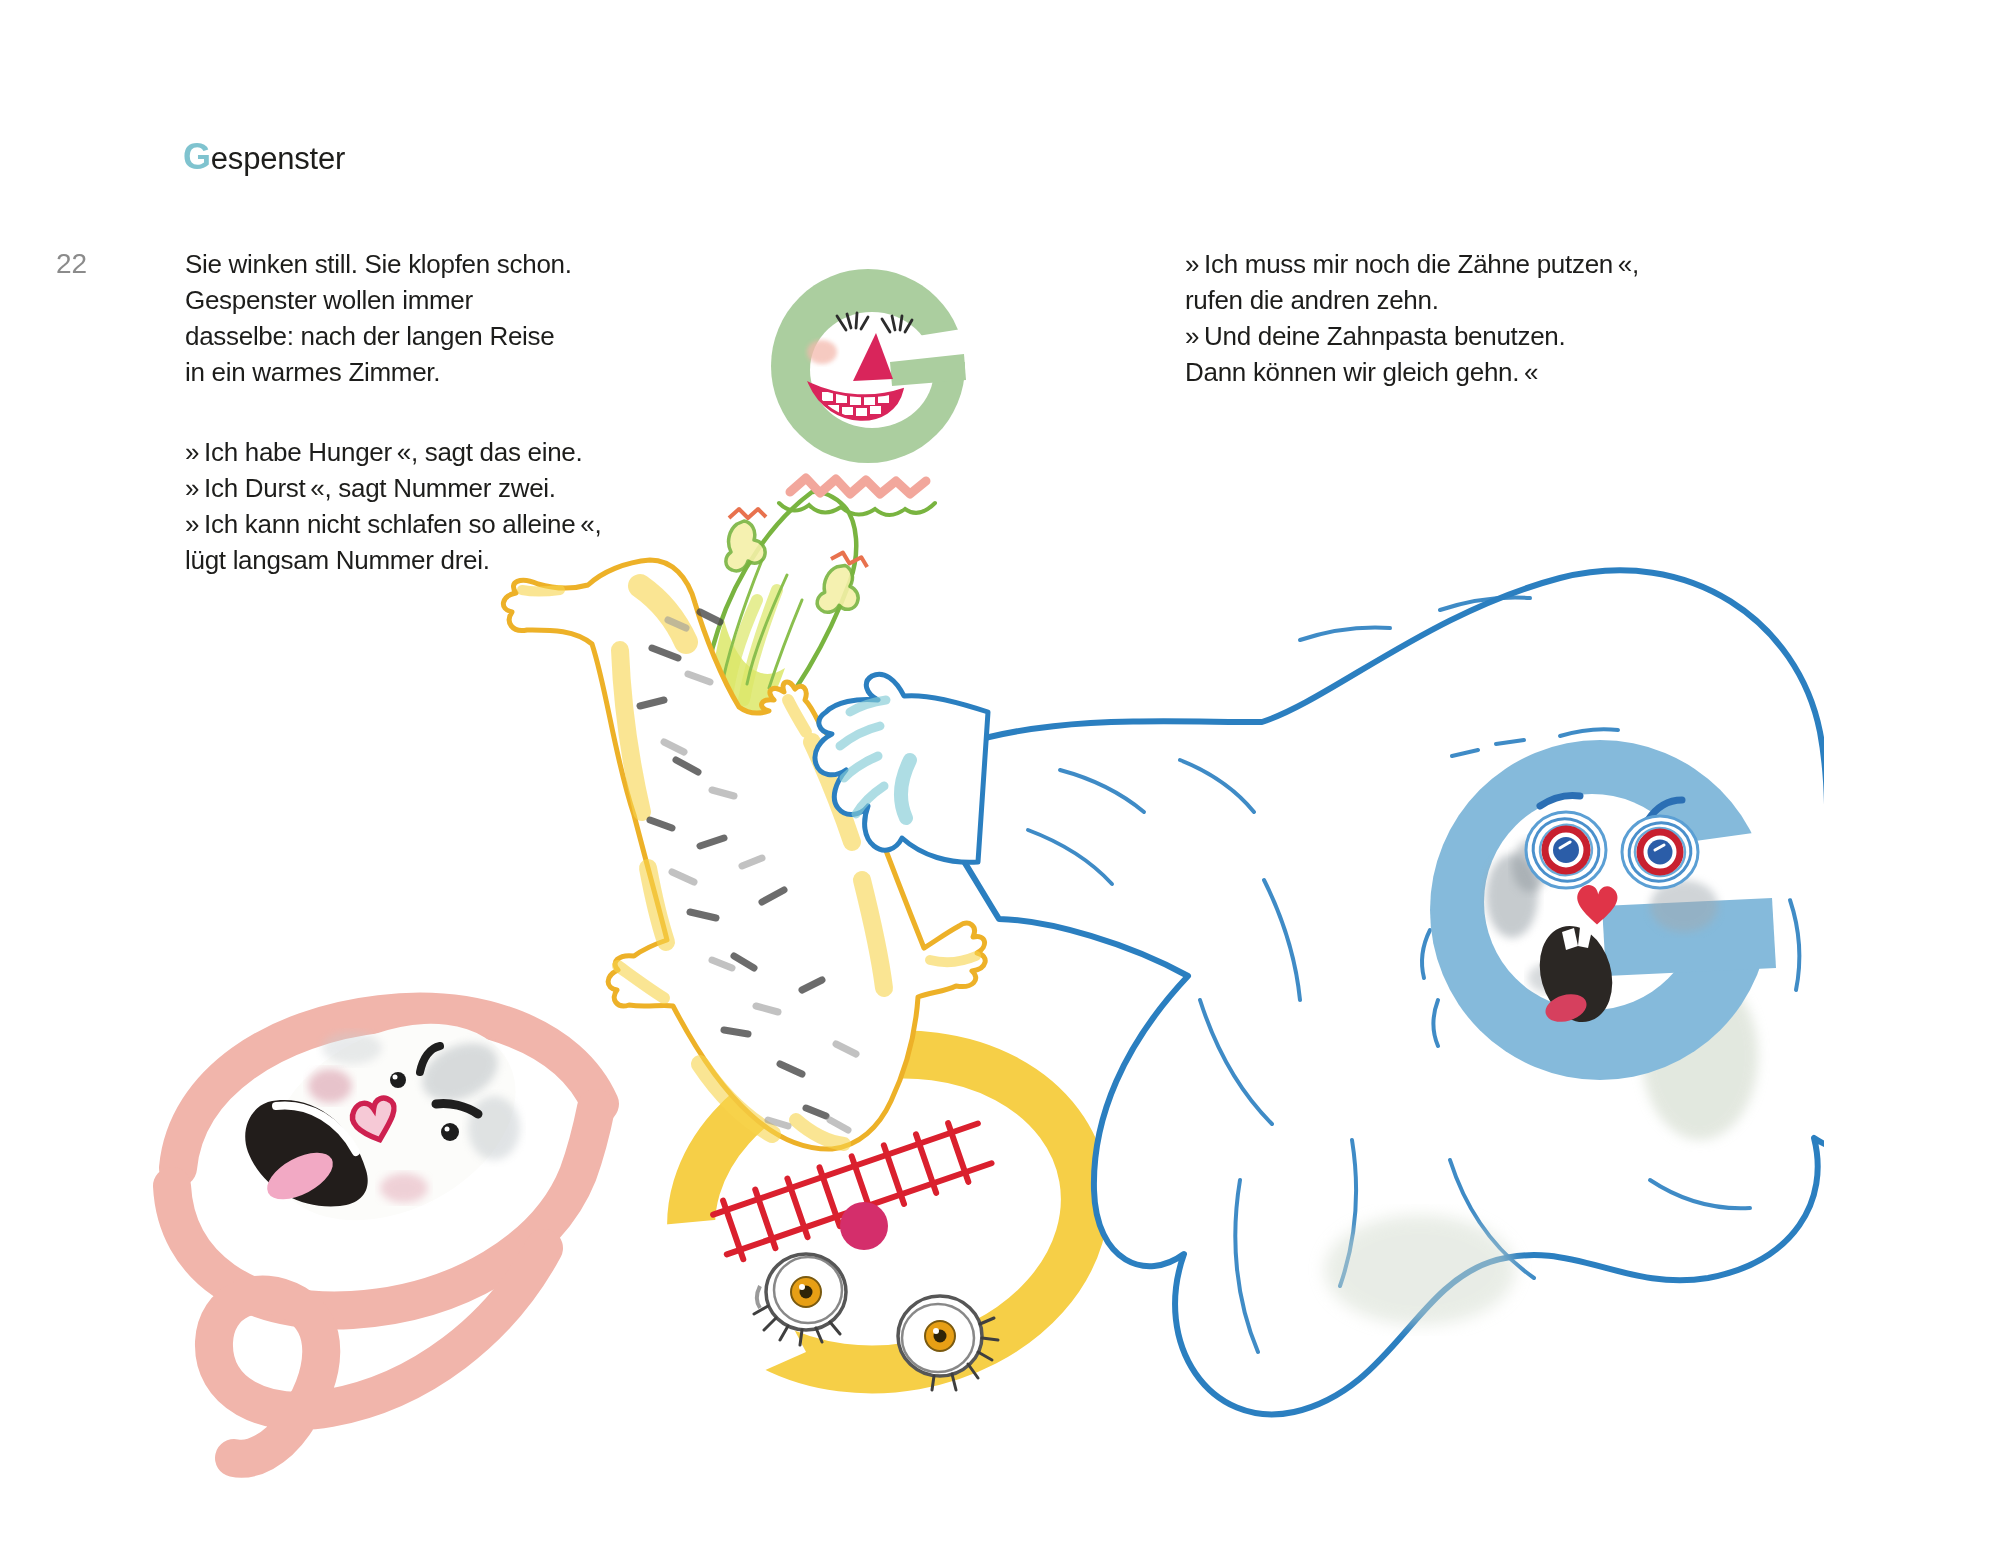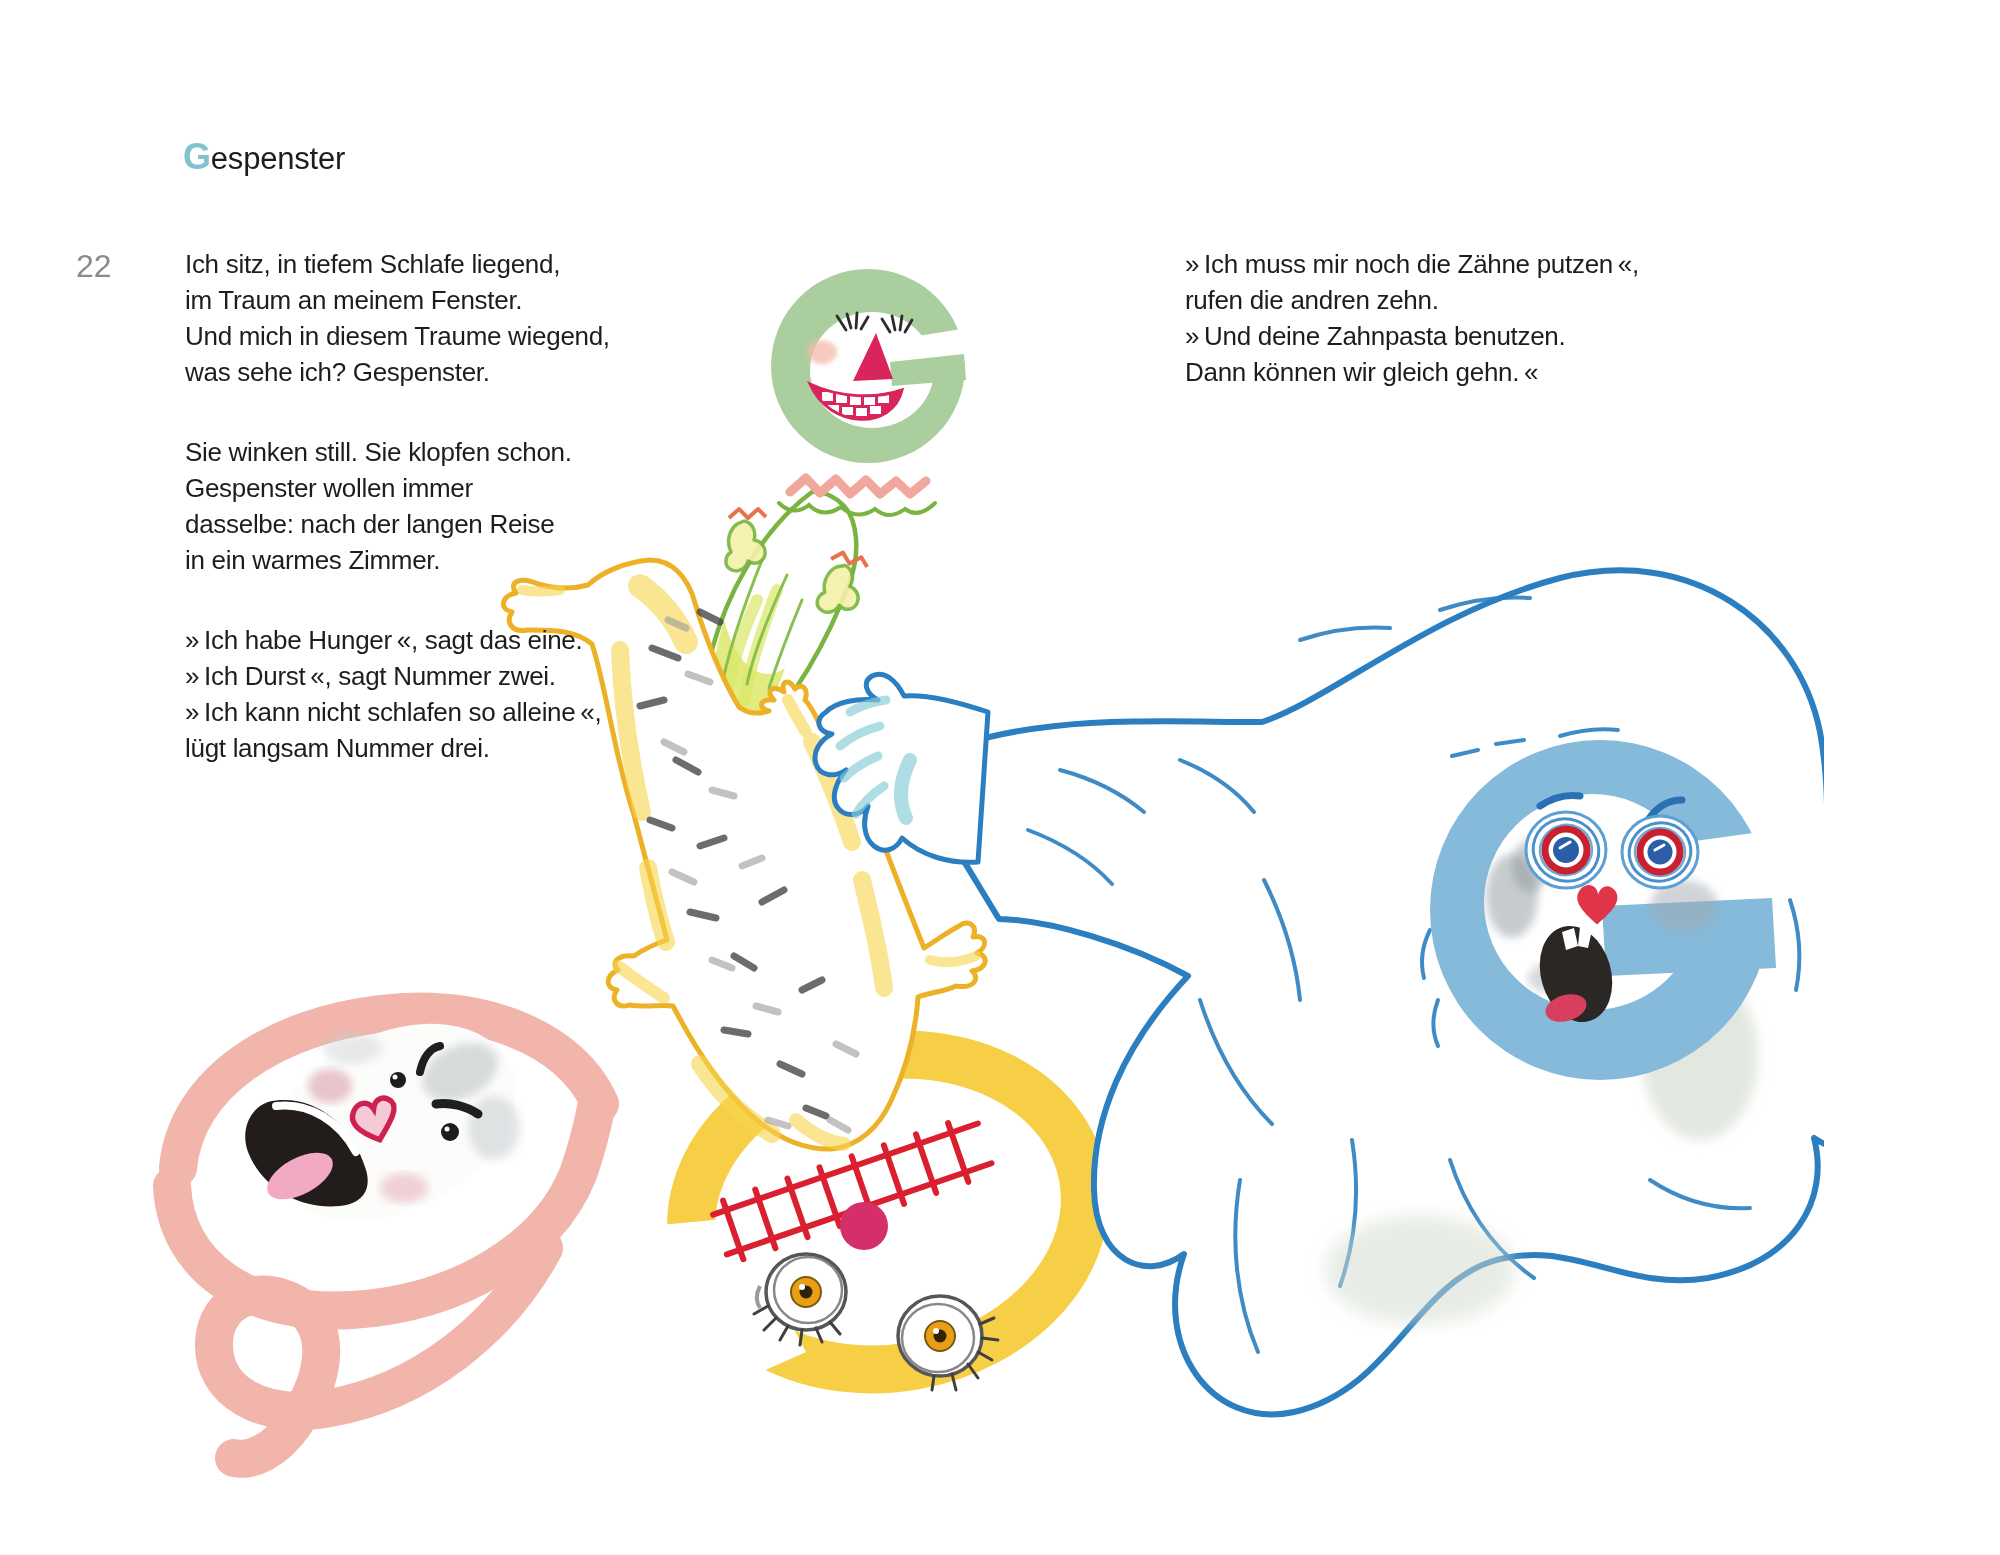--- a/index.html
+++ b/index.html
@@ -7,22 +7,22 @@
     position:relative;width:1824px;height:1555px;background:#fff;overflow:hidden;
     font-family:"Liberation Sans", sans-serif;
   }
   .art{position:absolute;left:0;top:0;width:2000px;height:1555px;z-index:1;}
   .title{
     position:absolute;left:183px;top:136px;z-index:2;
     font-size:31px;color:var(--text_color);letter-spacing:-0.2px;
   }
   .title .initial{color:var(--title_teal);font-weight:700;font-size:36px;}
   .pagenum{
-    position:absolute;left:76px;top:248px;z-index:2;
-    font-size:32px;color:var(--page_number_gray);
+    position:absolute;left:56px;top:248px;z-index:2;
+    font-size:28px;color:var(--page_number_gray);
   }
   .col{position:absolute;top:246px;z-index:2;}
   .col-left{left:185px;width:620px;}
   .col-right{left:1185px;width:640px;}
   .col p{
     margin:0 0 44px 0;white-space:pre-line;
     font-size:26px;line-height:36px;letter-spacing:-0.3px;color:var(--text_color);
   }
   
   .sG{stroke:var(--crayon_green);}     .fGreen{fill:var(--green_head);}
@@ -41,24 +41,20 @@
 </head>
 <body>
 
 <div class="page">
 
   <div class="title"><span class="initial">G</span><span>espenster</span></div>
 
   <div class="pagenum">22</div>
 
   <div class="col col-left">
-    <p>Ich sitz, in tiefem Schlafe liegend,
-im Traum an meinem Fenster.
-Und mich in diesem Traume wiegend,
-was sehe ich? Gespenster.</p>
     <p>Sie winken still. Sie klopfen schon.
 Gespenster wollen immer
 dasselbe: nach der langen Reise
 in ein warmes Zimmer.</p>
     <p>» Ich habe Hunger «, sagt das eine.
 » Ich Durst «, sagt Nummer zwei.
 » Ich kann nicht schlafen so alleine «,
 lügt langsam Nummer drei.</p>
   </div>
 

